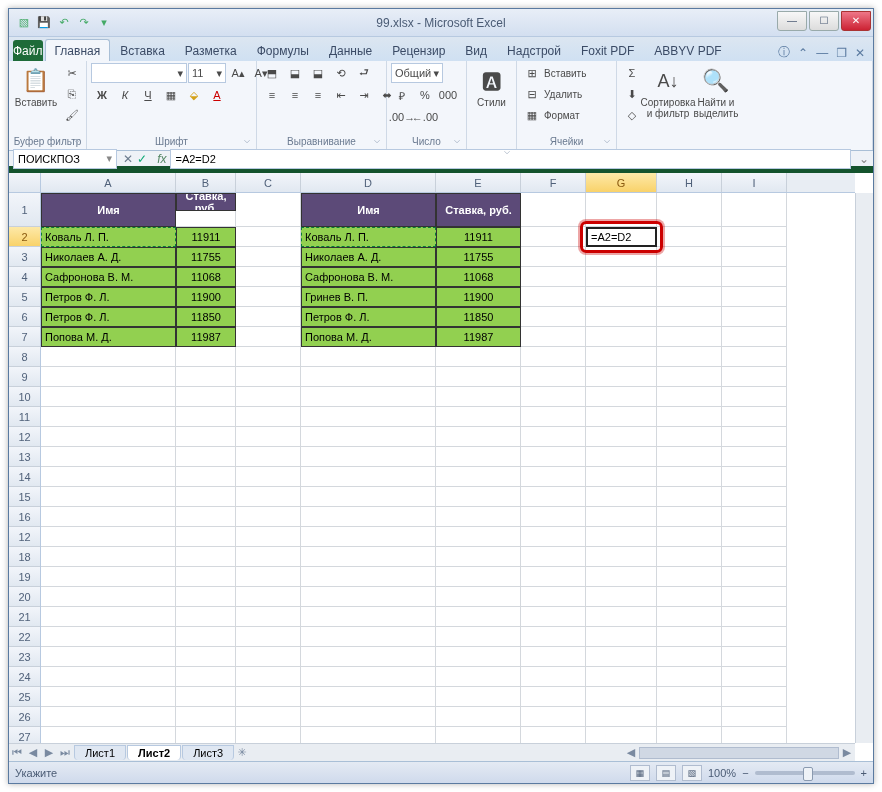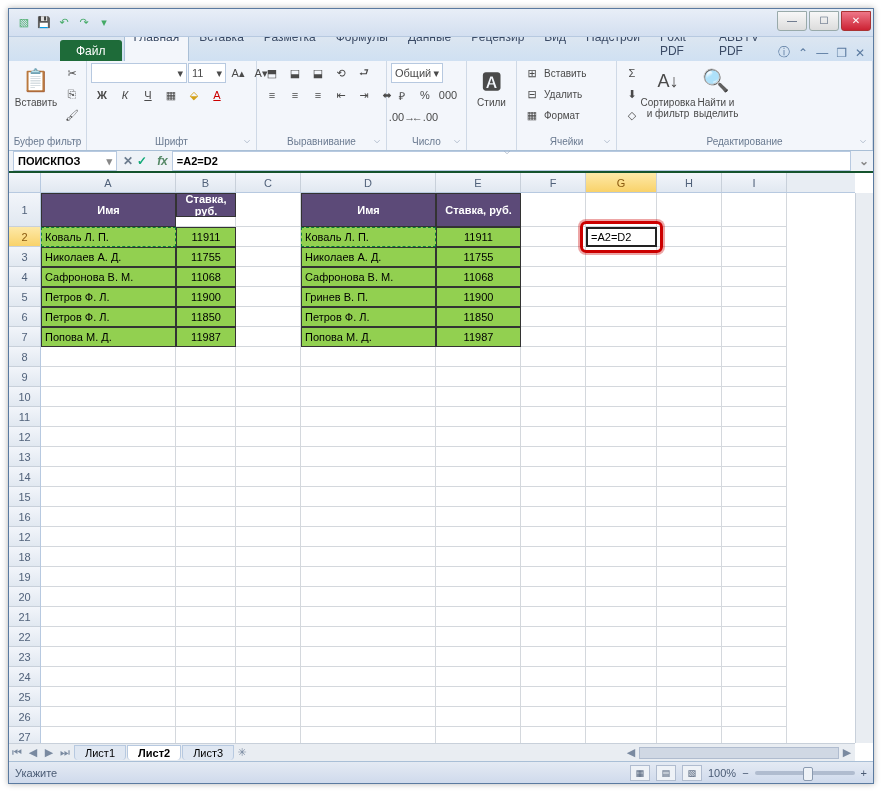--- a/index.html
+++ b/index.html
@@ -6,38 +6,38 @@
 body { background: #fff; width: 882px; height: 792px; overflow: hidden; position: relative; }
 .outer { position: absolute; top: 8px; left: 8px; right: 8px; bottom: 8px; border: 1px solid #5a7aa0; box-shadow: 0 0 6px rgba(0,0,0,.3); background: #dce6f1; display: flex; flex-direction: column; }
 .titlebar { height: 28px; background: linear-gradient(#e8eef7,#d3dff0); display: flex; align-items: center; font-size: 12px; color: #4a5b74; position: relative; border-bottom: 1px solid #b7c9e0; }
 .qat { display: flex; gap: 2px; padding-left: 6px; align-items: center; }
 .qat .ico { width: 18px; height: 18px; display: flex; align-items: center; justify-content: center; font-size: 11px; color: #4a6; }
 .titlebar .title { position: absolute; left: 0; right: 0; text-align: center; pointer-events: none; }
 .winbtns { margin-left: auto; display: flex; }
 .winbtn { width: 30px; height: 20px; margin-top: -4px; border: 1px solid #9aa; background: linear-gradient(#f7f7f7,#dcdcdc); display: flex; align-items: center; justify-content: center; font-size: 10px; border-radius: 0 0 3px 3px; margin-right: 2px; }
 .winbtn.close { background: linear-gradient(#e78,#c23); color: #fff; border-color: #a33; }
 .ribbon-tabs { height: 24px; display: flex; align-items: flex-end; padding-left: 4px; font-size: 12px; background: linear-gradient(#dce6f1,#cfe0f2); }
-.file-tab { background: #1e6b39; color: #fff; padding: 4px 16px 3px; border-radius: 3px 3px 0 0; margin-right: 2px; margin-left: 47px; }
+.file-tab { background: #1e6b39; color: #fff; padding: 4px 0 3px; border-radius: 3px 3px 0 0; margin-right: 2px; }
 .rtab { padding: 4px 9px 3px; color: #3b4b66; cursor: default; border: 1px solid transparent; border-bottom: none; }
 .rtab.active { background: #f3f6fb; border-color: #a9bfd6; border-radius: 3px 3px 0 0; }
 .help-area { margin-left: auto; display: flex; gap: 8px; padding-right: 8px; align-items: center; color: #5a7aa0; font-size: 12px; }
 .ribbon { height: 90px; background: #f3f6fb; border-bottom: 1px solid #a9bfd6; display: flex; font-size: 11px; color: #4a4a4a; }
 .group { border-right: 1px solid #cfd9e6; display: flex; flex-direction: column; padding: 2px 4px; }
 .group-body { flex: 1; display: flex; gap: 2px; align-items: flex-start; }
 .group-label { text-align: center; font-size: 10px; color: #6a7a90; padding: 1px 0; position: relative; }
 .group-label::after { content: "⌵"; position: absolute; right: 2px; font-size: 8px; color: #8a9ab0; }
 .bigbtn { display: flex; flex-direction: column; align-items: center; width: 46px; padding: 2px; cursor: default; }
 .bigbtn .ic { width: 32px; height: 32px; display: flex; align-items: center; justify-content: center; font-size: 22px; }
 .bigbtn .lbl { font-size: 10px; text-align: center; line-height: 1.1; }
 .col { display: flex; flex-direction: column; gap: 1px; }
 .smbtn { width: 22px; height: 20px; display: flex; align-items: center; justify-content: center; font-size: 11px; border: 1px solid transparent; }
 .row { display: flex; gap: 1px; align-items: center; }
 .fontsel { width: 96px; height: 20px; border: 1px solid #b7c9e0; background: #fff; font-size: 11px; padding: 0 3px; display: flex; align-items: center; justify-content: space-between; }
 .sizesel { width: 38px; height: 20px; border: 1px solid #b7c9e0; background: #fff; font-size: 11px; padding: 0 3px; display: flex; align-items: center; justify-content: space-between; }
-.name-fx { height: 22px; background: #eef2f7; border-bottom: 2px solid #14532d; display: flex; align-items: center; font-size: 12px; font-weight: bold; }
+.name-fx { height: 22px; background: #eef2f7; border-bottom: 7px solid #14532d; display: flex; align-items: center; font-size: 12px; }
 .namebox { width: 104px; height: 20px; border: 1px solid #b7c9e0; background: #fff; margin-left: 4px; padding: 0 4px; display: flex; align-items: center; justify-content: space-between; font-size: 11px; }
 .fx-btns { display: flex; gap: 4px; padding: 0 6px; color: #6b7b8d; font-size: 12px; }
 .fx { font-style: italic; color: #586; font-size: 12px; padding: 0 4px; }
 .fbar { flex: 1; height: 20px; border: 1px solid #b7c9e0; background: #fff; margin-right: 4px; padding: 0 4px; font-size: 11px; display: flex; align-items: center; }
 .sheet-area { flex: 1; position: relative; background: #fff; overflow: hidden; }
 .col-headers { position: absolute; top: 0; left: 32px; right: 18px; height: 20px; display: flex; background: #e8edf3; border-bottom: 1px solid #b7c9e0; }
 .ch { border-right: 1px solid #c8d0da; display: flex; align-items: center; justify-content: center; font-size: 11px; color: #50617a; background: linear-gradient(#f2f5fa,#e1e8f1); }
 .ch.sel { background: linear-gradient(#fde9a8,#f9d26a); color: #8a5a10; }
 .corner { position: absolute; top: 0; left: 0; width: 32px; height: 20px; background: linear-gradient(#f2f5fa,#e1e8f1); border-right: 1px solid #b7c9e0; border-bottom: 1px solid #b7c9e0; }
 .row-headers { position: absolute; top: 20px; left: 0; width: 32px; bottom: 18px; background: #e8edf3; border-right: 1px solid #b7c9e0; }
@@ -70,20 +70,21 @@
 <div class="outer">
 
   <div class="titlebar">
     <div class="qat">
       <span class="ico">▧</span>
       <span class="ico">💾</span>
       <span class="ico">↶</span>
       <span class="ico">↷</span>
       <span class="ico">▾</span>
     </div>
+    <div class="title">99.xlsx - Microsoft Excel</div>
     <div class="winbtns">
       <div class="winbtn">—</div>
       <div class="winbtn">☐</div>
       <div class="winbtn close">✕</div>
     </div>
   </div>
 
   <div class="ribbon-tabs">
     <div class="file-tab">Файл</div>
     <div id="rtabs" style="display: flex;">
@@ -236,21 +237,20 @@
           <div class="ic" style="font-size:18px">A↓</div>
           <div class="lbl" style="white-space:pre">Сортировка
 и фильтр</div>
         </div>
         <div class="bigbtn">
           <div class="ic">🔍</div>
           <div class="lbl" style="white-space:pre">Найти и
 выделить</div>
         </div>
       </div>
-      <div class="group-label">Редактирование</div>
     </div>
   </div>
 
   <div class="name-fx">
     <div class="namebox">
         <span>ПОИСКПОЗ</span>
         <span style="color:#888">▾</span>
       </div>
     <div class="fx-btns">
       <span>✕</span>
@@ -553,21 +553,21 @@
         <div class="gcell" style="left: 0px; top: 554px; width: 135px; height: 20px;"></div>
         <div class="gcell" style="left: 135px; top: 554px; width: 60px; height: 20px;"></div>
         <div class="gcell" style="left: 195px; top: 554px; width: 65px; height: 20px;"></div>
         <div class="gcell" style="left: 260px; top: 554px; width: 135px; height: 20px;"></div>
         <div class="gcell" style="left: 395px; top: 554px; width: 85px; height: 20px;"></div>
         <div class="gcell" style="left: 480px; top: 554px; width: 65px; height: 20px;"></div>
         <div class="gcell" style="left: 545px; top: 554px; width: 71px; height: 20px;"></div>
         <div class="gcell" style="left: 616px; top: 554px; width: 65px; height: 20px;"></div>
         <div class="gcell" style="left: 681px; top: 554px; width: 65px; height: 20px;"></div>
         <div class="gcell hdr" style="left: 0px; top: 0px; width: 135px; height: 34px;">Имя</div>
-        <div class="gcell hdr" style="left: 135px; top: 0px; width: 60px; height: 24px; white-space: pre-wrap;">Ставка,
+        <div class="gcell hdr" style="left: 135px; top: 0px; width: 60px; height: 18px; white-space: pre-wrap;">Ставка,
 руб.</div>
         <div class="gcell dcell marquee" style="left: 0px; top: 34px; width: 135px; height: 20px;">Коваль Л. П.</div>
         <div class="gcell dcell num" style="left: 135px; top: 34px; width: 60px; height: 20px;">11911</div>
         <div class="gcell dcell" style="left: 0px; top: 54px; width: 135px; height: 20px;">Николаев А. Д.</div>
         <div class="gcell dcell num" style="left: 135px; top: 54px; width: 60px; height: 20px;">11755</div>
         <div class="gcell dcell" style="left: 0px; top: 74px; width: 135px; height: 20px;">Сафронова В. М.</div>
         <div class="gcell dcell num" style="left: 135px; top: 74px; width: 60px; height: 20px;">11068</div>
         <div class="gcell dcell" style="left: 0px; top: 94px; width: 135px; height: 20px;">Петров Ф. Л.</div>
         <div class="gcell dcell num" style="left: 135px; top: 94px; width: 60px; height: 20px;">11900</div>
         <div class="gcell dcell" style="left: 0px; top: 114px; width: 135px; height: 20px;">Петров Ф. Л.</div>

